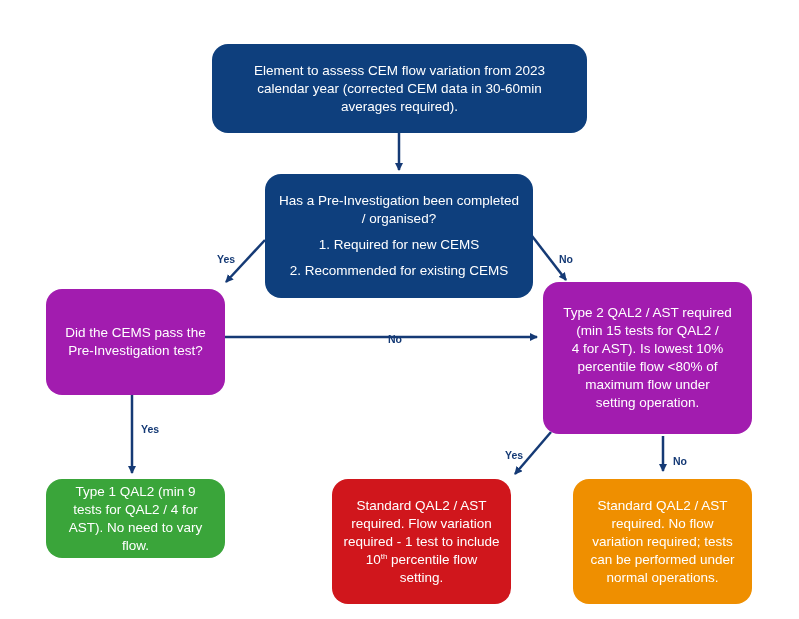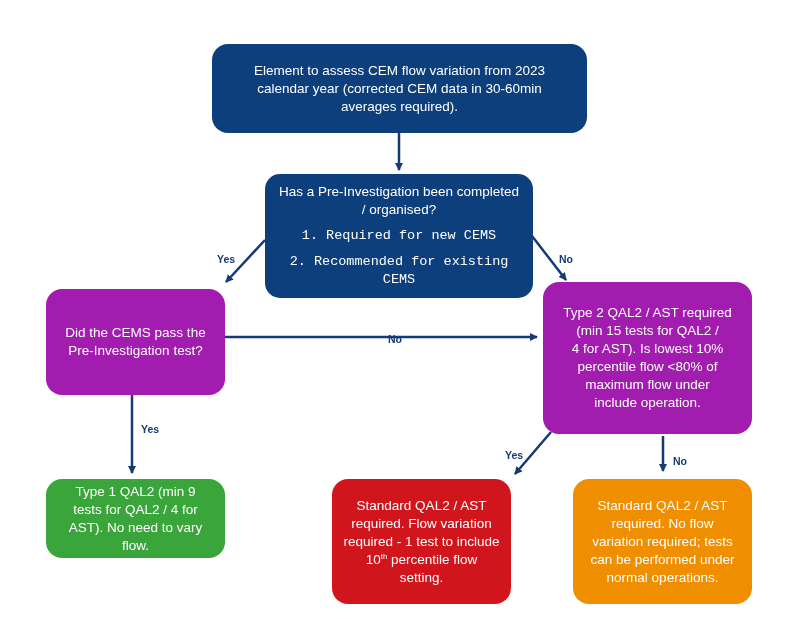--- a/index.html
+++ b/index.html
@@ -3,21 +3,21 @@
   <meta charset="utf-8">
   <style>
     html, body { margin: 0; padding: 0; background: #ffffff; }
     body { width: 799px; height: 619px; position: relative; overflow: hidden;
            font-family: "Liberation Sans", "DejaVu Sans", sans-serif; }
     .node { position: absolute; box-sizing: border-box; border-radius: 16px;
             color: #ffffff; display: flex; flex-direction: column;
             align-items: center; justify-content: center; text-align: center;
             font-size: 13.5px; line-height: 18px; padding: 0 10px; }
     .node p { margin: 0; }
-    .node .gap { margin-top: 8px; font-family: Liberation Mono, monospace; }
+    .node .gap { margin-top: 8px; }
     .dark { background: #0e3f7d; }
     .light { background: #a21caf; }
     .green { background: #3aa53a; }
     .red { background: #d0161c; }
     .orange { background: #ef8f00; }
     svg.connectors { position: absolute; left: 0; top: 0; width: 799px; height: 619px; }
     .lbl { position: absolute; font-size: 10.5px; font-weight: bold; color: #153a75; margin-top: 12px; }
     sup { font-size: 8px; line-height: 0; }
   </style>
 </head>
@@ -37,39 +37,39 @@
   <line x1="551" y1="432" x2="515" y2="474" stroke="#153a75" stroke-width="2.5" marker-end="url(#arr)"></line>
   <line x1="663" y1="436" x2="663" y2="471" stroke="#153a75" stroke-width="2.5" marker-end="url(#arr)"></line>
 </svg>
 
 <div class="node dark" style="left:212px;top:44px;width:375px;height:89px;">
   <p>Element to assess CEM flow variation from 2023</p>
   <p>calendar year (corrected CEM data in 30-60min</p>
   <p>averages required).</p>
 </div>
 
-<div class="node dark" style="left:265px;top:174px;width:268px;height:124px;border-radius:15px;">
+<div class="node dark" style="left:265px;top:174px;width:268px;height:124px;">
   <p>Has a Pre-Investigation been completed</p>
   <p>/ organised?</p>
   <p class="gap">1. Required for new CEMS</p>
   <p class="gap">2. Recommended for existing CEMS</p>
 </div>
 
 <div class="node light" style="left:46px;top:289px;width:179px;height:106px;">
   <p>Did the CEMS pass the</p>
   <p>Pre-Investigation test?</p>
 </div>
 
 <div class="node light" style="left:543px;top:282px;width:209px;height:152px;">
   <p>Type 2 QAL2 / AST required</p>
   <p>(min 15 tests for QAL2 /</p>
   <p>4 for AST). Is lowest 10%</p>
   <p>percentile flow &lt;80% of</p>
   <p>maximum flow under</p>
-  <p>include operation.</p>
+  <p>setting operation.</p>
 </div>
 
 <div class="node green" style="left:46px;top:479px;width:179px;height:79px;">
   <p>Type 1 QAL2 (min 9</p>
   <p>tests for QAL2 / 4 for</p>
   <p>AST). No need to vary</p>
   <p>flow.</p>
 </div>
 
 <div class="node red" style="left:332px;top:479px;width:179px;height:125px;">

